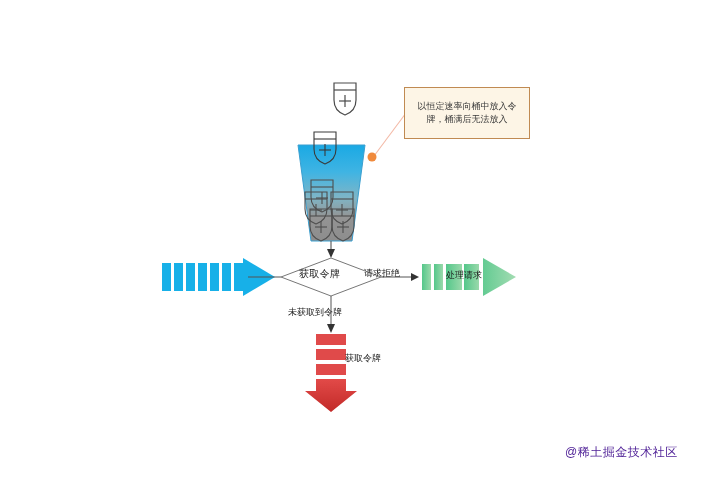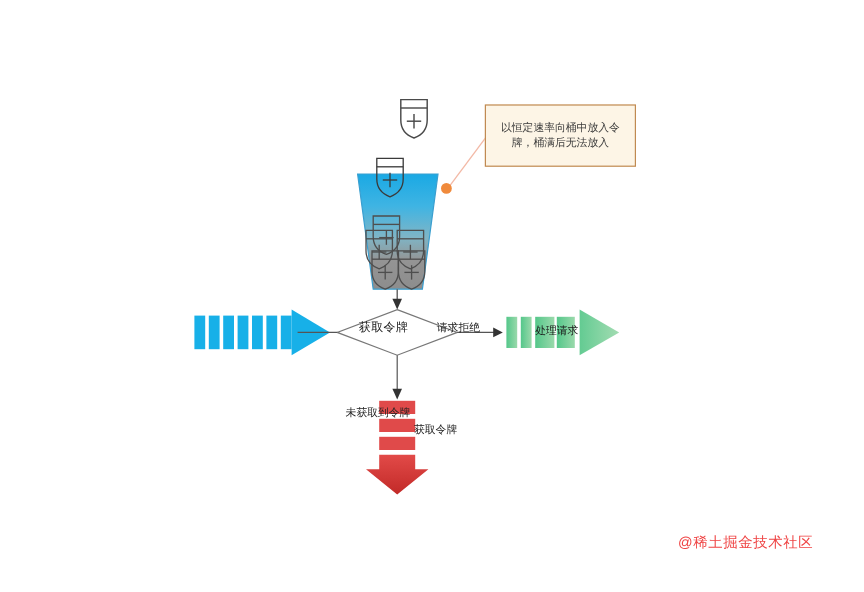--- a/index.html
+++ b/index.html
@@ -43,21 +43,20 @@
     left: 430px;
     top: 270px;
     font-size: 9px;
     color: #1b1b1b;
     margin-left: 16px;
   }
   #edge-no-label {
     left: 288px;
     top: 307px;
     font-size: 9px;
-    margin-top: 32px;
   }
   #reject-label {
     left: 345px;
     top: 353px;
     font-size: 9px;
   }
   #callout-box {
     position: absolute;
     left: 404px;
     top: 87px;
@@ -76,21 +75,21 @@
     font-size: 9px;
     color: #3a3a3a;
     text-align: center;
     white-space: normal;
     line-height: 1.45;
   }
   #watermark {
     left: 565px;
     top: 446px;
     font-size: 12px;
-    color: #ef4444;
+    color: #4c1d95;
     letter-spacing: 0.5px;
   }
 </style>
 </head>
 <body>
 
 <svg id="canvas" viewBox="0 0 720 493" xmlns="http://www.w3.org/2000/svg">
   <defs>
     <linearGradient id="bucketGrad" x1="0" y1="0" x2="0" y2="1">
       <stop offset="0%" stop-color="#1aa9e4"></stop>

